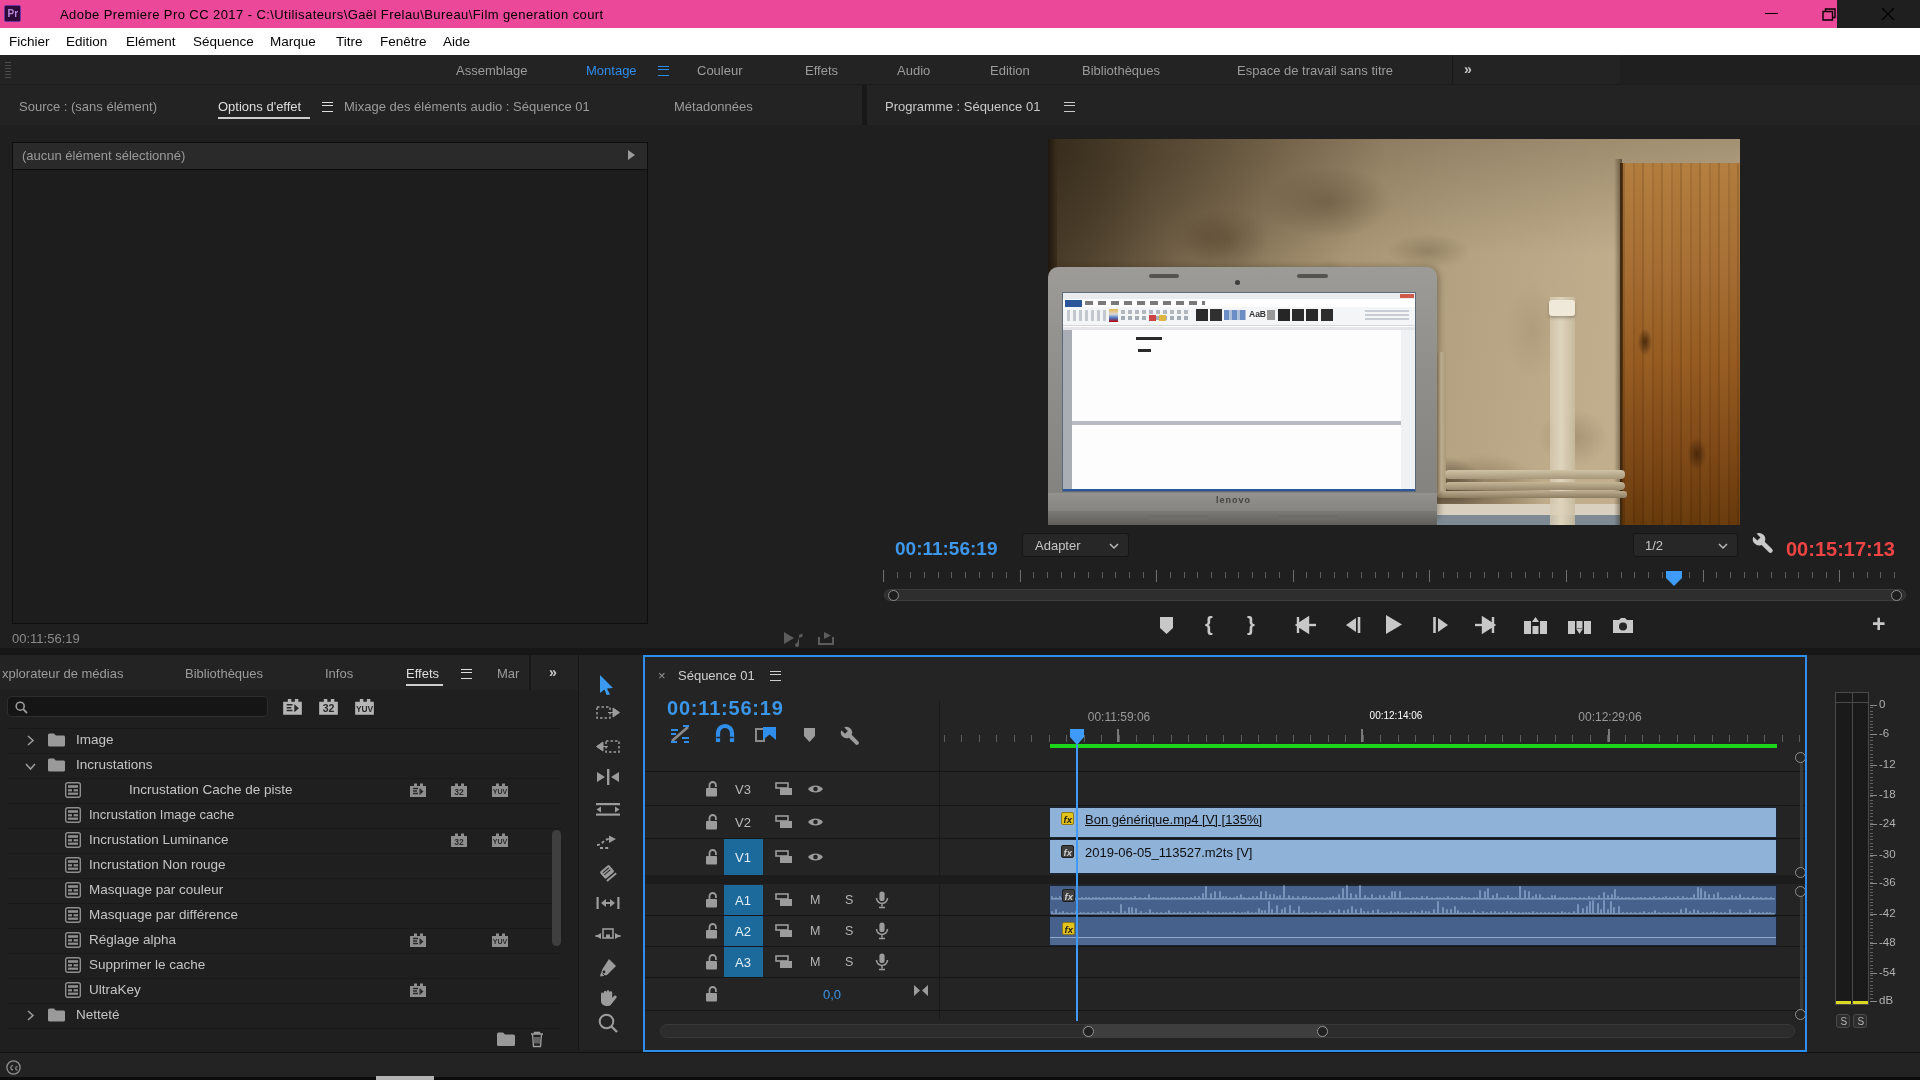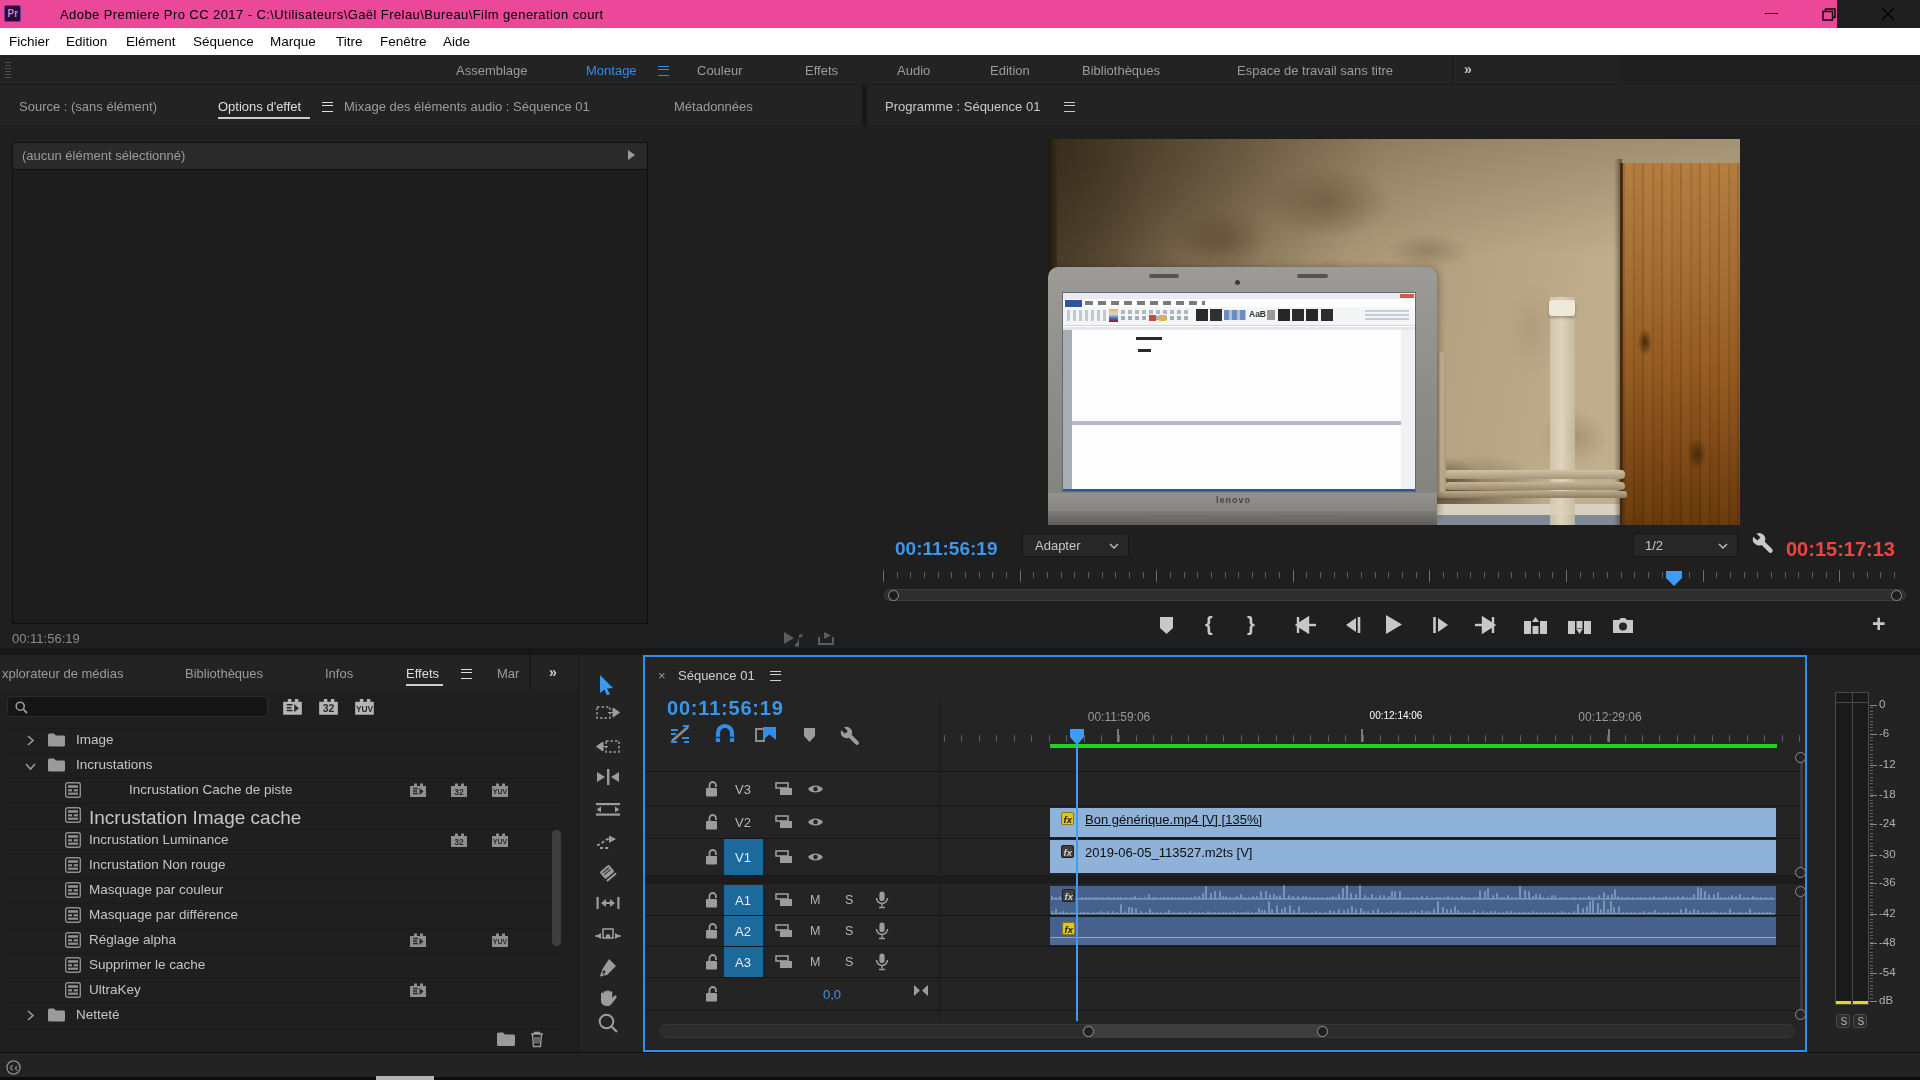--- a/index.html
+++ b/index.html
@@ -305,21 +305,21 @@
     <path d="M1 4 H5 V1.5 H8 V4 H11 V1.5 H14 V4 H17 V15 H1 Z" fill="#8f8f8f"></path>
     <text x="9" y="12.4" font-family="Liberation Sans,sans-serif" font-size="7" font-weight="bold" fill="#2a2a2a" text-anchor="middle">YUV</text>
   </svg>
 <svg class="ab" style="left:65px;top:807px;" width="16" height="16" viewBox="0 0 16 16">
     <rect x="0.7" y="0.7" width="14.6" height="14.6" rx="2" fill="#1a1a1a" stroke="#8f8f8f" stroke-width="1.4"></rect>
     <rect x="3" y="3.2" width="10" height="2.6" fill="#8f8f8f"></rect>
     <rect x="3" y="7.2" width="4" height="2.2" fill="#8f8f8f"></rect>
     <rect x="8.6" y="7.2" width="4.4" height="2.2" fill="#8f8f8f"></rect>
     <rect x="3" y="10.6" width="10" height="2.2" fill="#8f8f8f"></rect>
   </svg>
-<div class="t" style="left:89px;top:807px;font-size:19px;color:#c5c5c5;">Incrustation Image cache</div>
+<div class="t" style="left:89px;top:807px;font-size:13px;color:#c5c5c5;">Incrustation Image cache</div>
 <svg class="ab" style="left:65px;top:832px;" width="16" height="16" viewBox="0 0 16 16">
     <rect x="0.7" y="0.7" width="14.6" height="14.6" rx="2" fill="#1a1a1a" stroke="#8f8f8f" stroke-width="1.4"></rect>
     <rect x="3" y="3.2" width="10" height="2.6" fill="#8f8f8f"></rect>
     <rect x="3" y="7.2" width="4" height="2.2" fill="#8f8f8f"></rect>
     <rect x="8.6" y="7.2" width="4.4" height="2.2" fill="#8f8f8f"></rect>
     <rect x="3" y="10.6" width="10" height="2.2" fill="#8f8f8f"></rect>
   </svg>
 <div class="t" style="left:89px;top:832px;font-size:13.5px;color:#c5c5c5;">Incrustation Luminance</div>
 <svg class="ab" style="left:450px;top:832px;" width="18" height="16" viewBox="0 0 18 16">
     <path d="M1 4 H5 V1.5 H8 V4 H11 V1.5 H14 V4 H17 V15 H1 Z" fill="#8f8f8f"></path>

